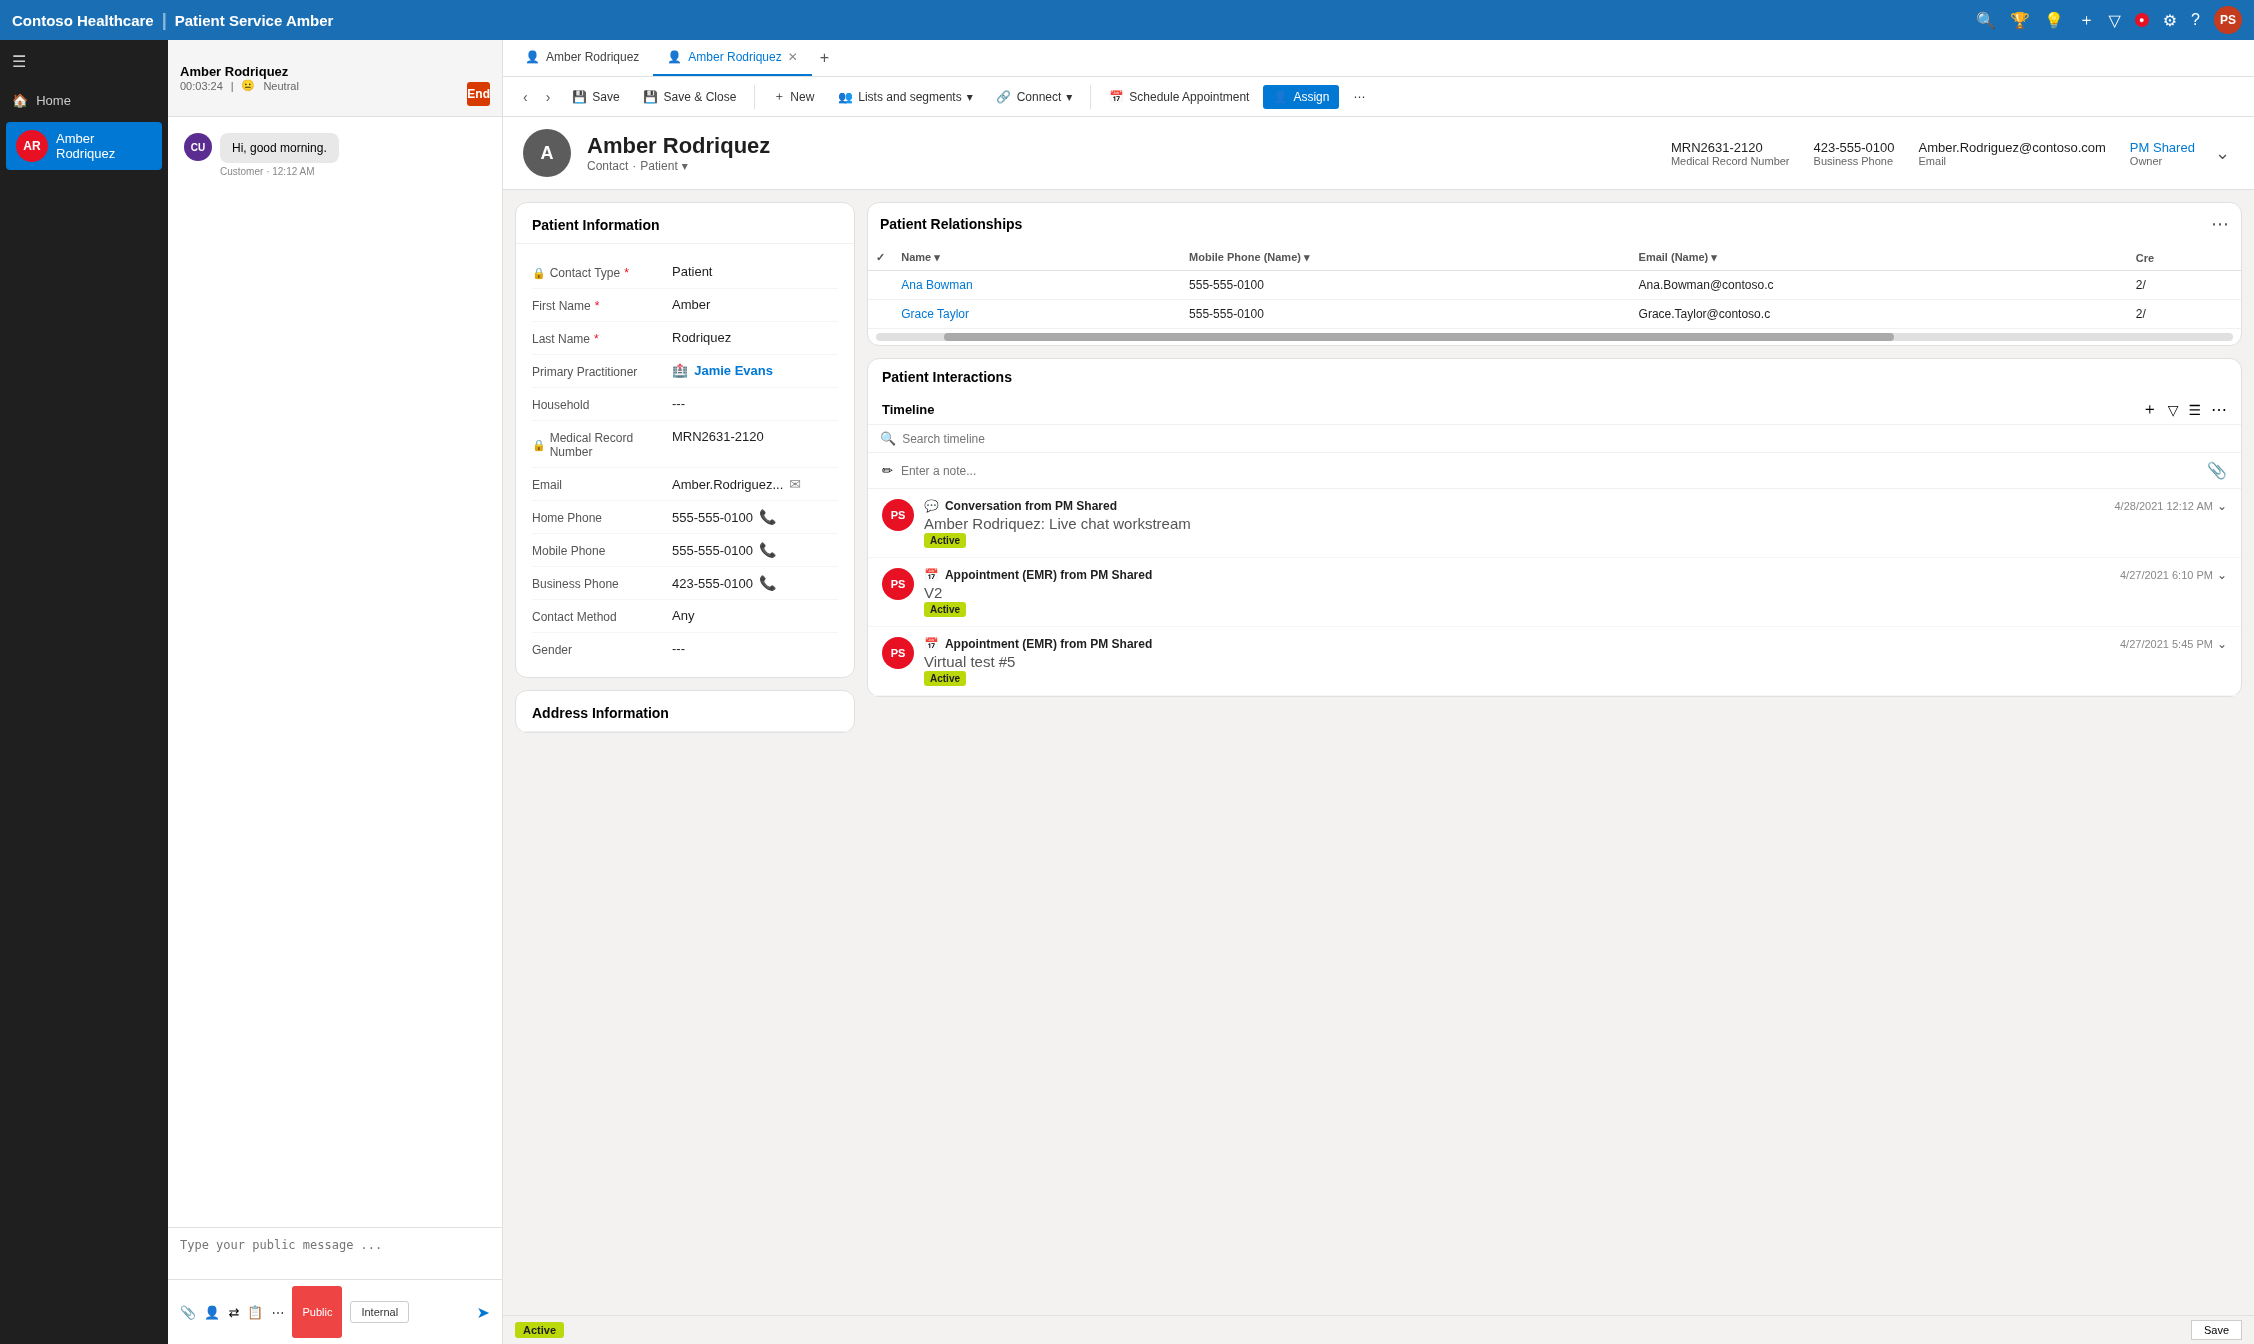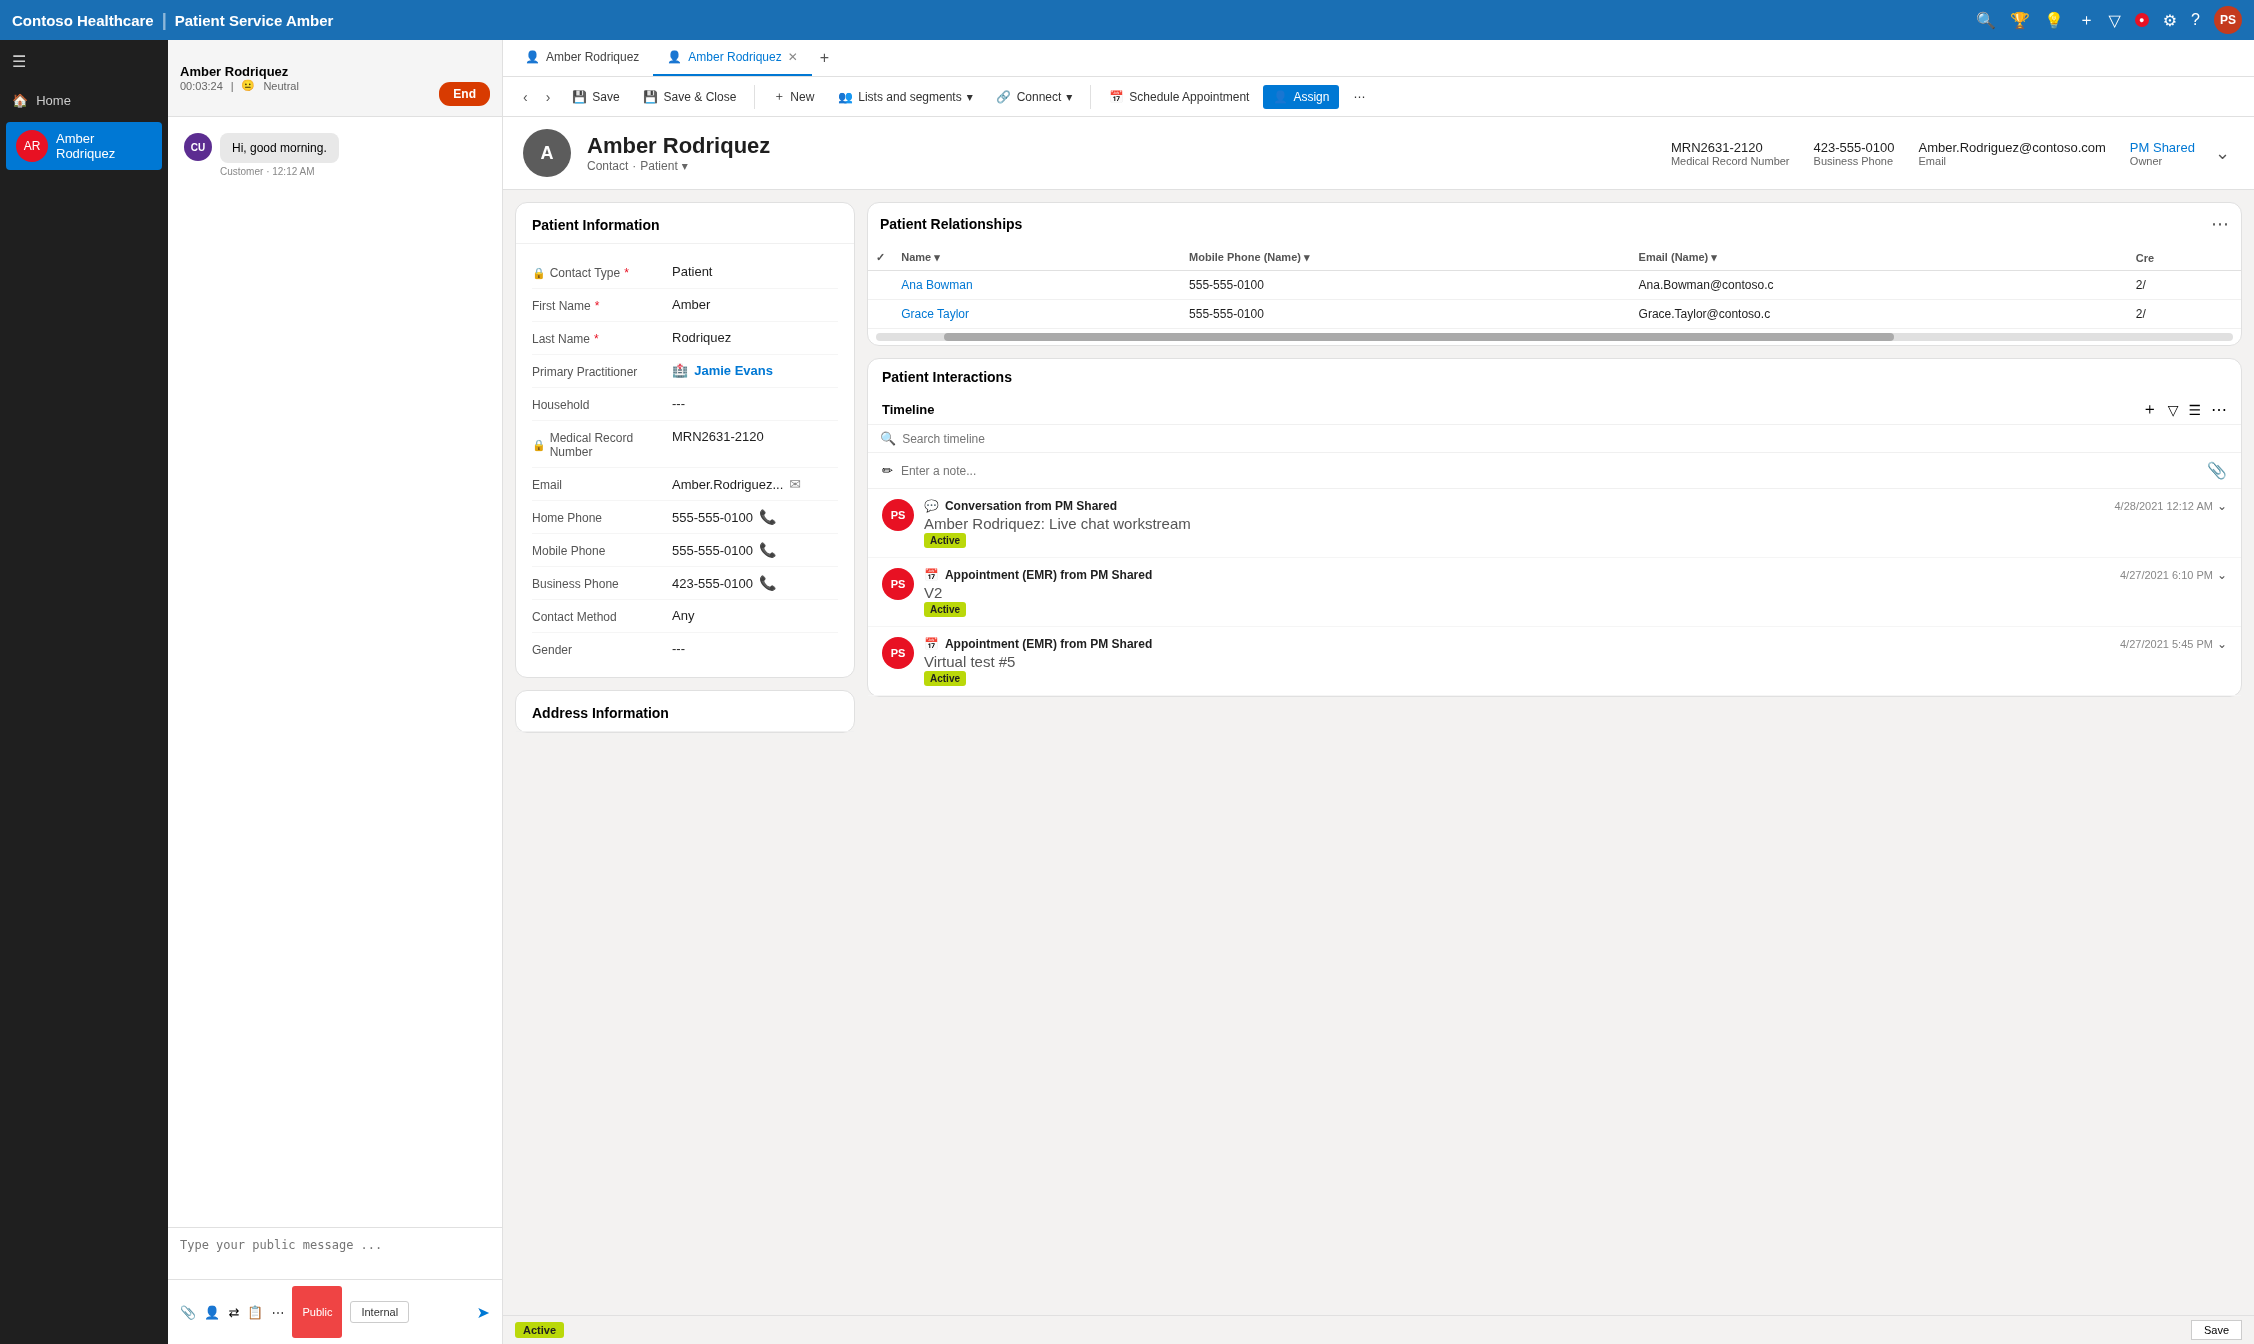--- a/index.html
+++ b/index.html
@@ -23,28 +23,28 @@
     .notification-dot { background: #e81123; border-radius: 50%; width: 14px; height: 14px; display: flex; align-items: center; justify-content: center; font-size: 9px; }
 
     
     .main-layout { display: flex; height: calc(100vh - 40px); }
 
     
     .sidebar { width: 168px; background: #1f1f1f; color: #ccc; display: flex; flex-direction: column; }
     .sidebar-hamburger { padding: 12px; cursor: pointer; font-size: 16px; color: #ccc; }
     .sidebar-item { display: flex; align-items: center; gap: 8px; padding: 10px 12px; cursor: pointer; font-size: 13px; color: #ccc; }
     .sidebar-item.active-contact { background: #0078d4; color: white; border-radius: 4px; margin: 4px 6px; padding: 8px 10px; }
-    .contact-avatar { width: 32px; height: 32px; border-radius: 50%; background: #e81123; display: flex; align-items: center; justify-content: center; font-size: 12px; font-weight: 400; color: white; flex-shrink: 0; }
+    .contact-avatar { width: 32px; height: 32px; border-radius: 50%; background: #e81123; display: flex; align-items: center; justify-content: center; font-size: 12px; font-weight: 700; color: white; flex-shrink: 0; }
 
     
     .conv-panel { width: 335px; background: white; display: flex; flex-direction: column; border-right: 1px solid #e0e0e0; }
     .conv-header { background: #f5f5f5; padding: 10px 12px; display: flex; align-items: center; justify-content: space-between; border-bottom: 1px solid #e0e0e0; }
     .conv-name { font-weight: 600; font-size: 13px; }
     .conv-meta { font-size: 11px; color: #666; display: flex; align-items: center; gap: 8px; }
-    .end-btn { background: #d83b01; color: white; border: none; padding: 5px 14px; border-radius: 11px; cursor: pointer; font-size: 12px; font-weight: 600; margin-top: 32px; }
+    .end-btn { background: #d83b01; color: white; border: none; padding: 5px 0; border-radius: 3px; cursor: pointer; font-size: 12px; font-weight: 600; margin-top: 32px; }
     .conv-body { flex: 1; overflow-y: auto; padding: 16px; display: flex; flex-direction: column; gap: 12px; }
     .conv-bubble-container { display: flex; align-items: flex-start; gap: 8px; }
     .conv-bubble-avatar { width: 28px; height: 28px; border-radius: 50%; background: #5c2d91; display: flex; align-items: center; justify-content: center; font-size: 10px; font-weight: 700; color: white; flex-shrink: 0; }
     .conv-bubble { background: #e8e8e8; padding: 8px 12px; border-radius: 8px; max-width: 220px; font-size: 12px; }
     .conv-bubble-meta { font-size: 10px; color: #888; margin-top: 3px; }
     .conv-footer { border-top: 1px solid #e0e0e0; padding: 10px 12px; }
     .conv-input { width: 100%; border: none; outline: none; font-size: 12px; color: #666; background: transparent; resize: none; }
     .conv-bottom-bar { display: flex; align-items: center; gap: 8px; padding: 6px 12px; border-top: 1px solid #e0e0e0; }
     .public-btn { background: #ef4444; color: white; border: none; padding: 20px 10px; border-radius: 3px; font-size: 11px; cursor: pointer; }
     .internal-btn { background: white; color: #333; border: 1px solid #ccc; padding: 4px 10px; border-radius: 3px; font-size: 11px; cursor: pointer; }

